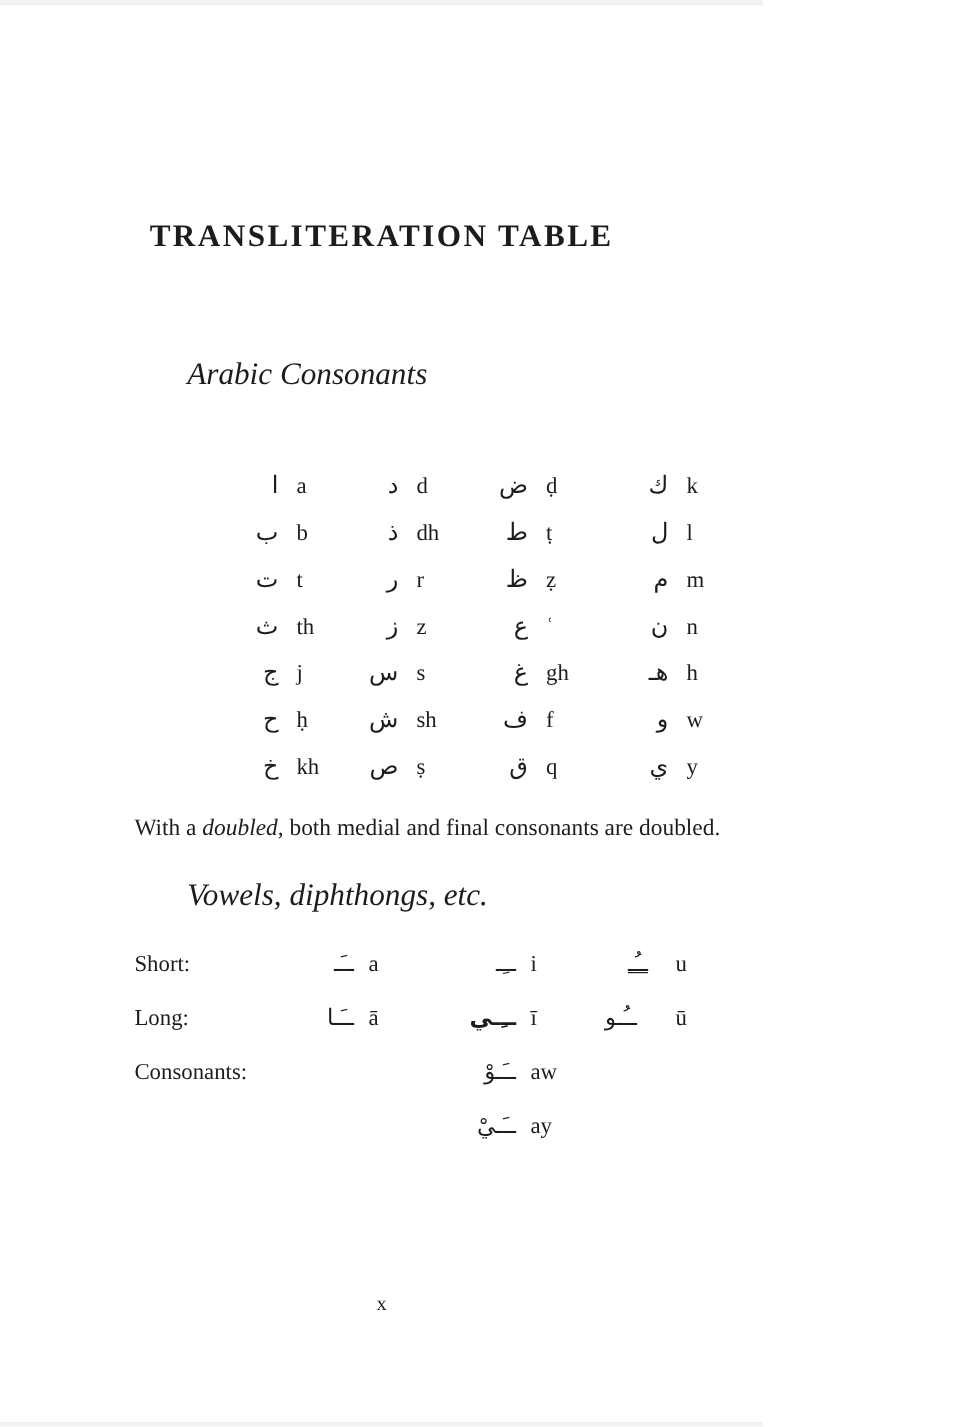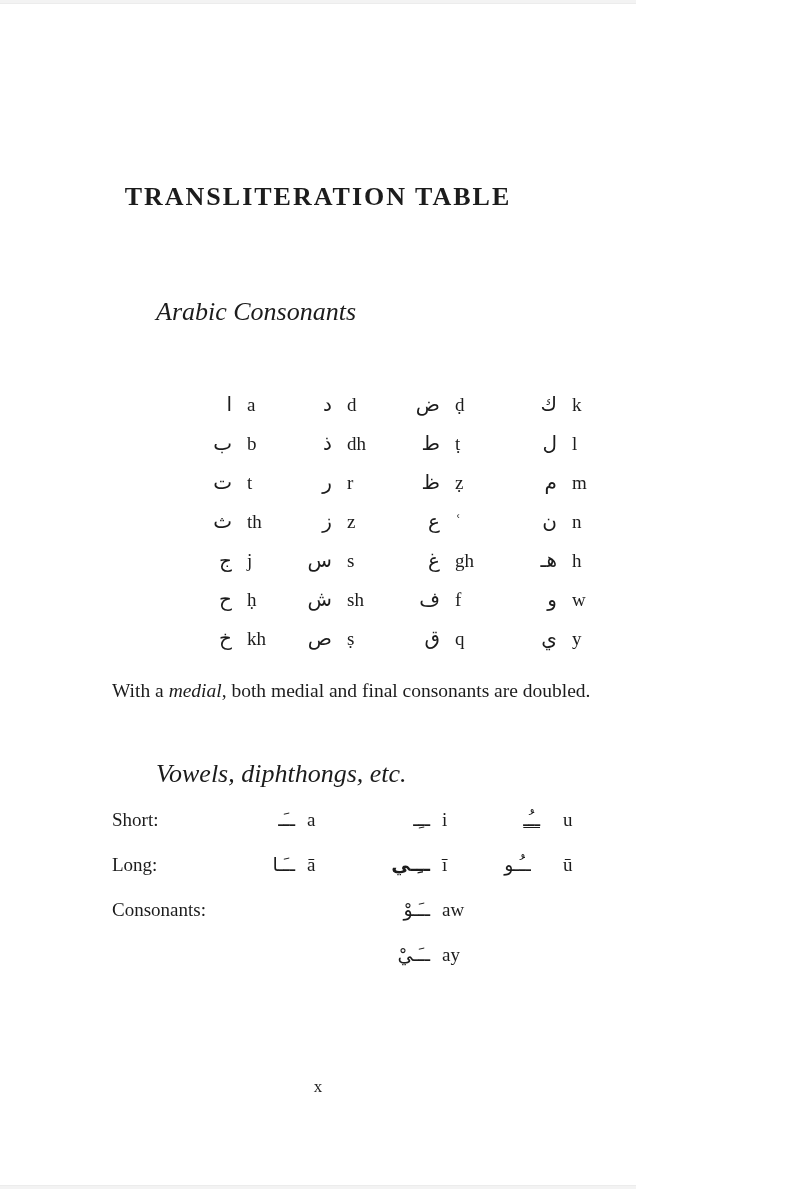--- a/index.html
+++ b/index.html
@@ -27,21 +27,21 @@
   .title {
     position: absolute; top: 182px; left: 0; width: 100%;
     text-align: center;
     font-size: 26px; font-weight: bold; letter-spacing: 2px;
   }
   .heading {
     position: absolute; left: 112px;
     font-size: 26px; font-style: italic; font-weight: normal; margin-left: 44px;
   }
   .heading.consonants { top: 297px; }
-  .heading.vowels { top: 759px; font-style: italic; }
+  .heading.vowels { top: 731px; font-style: italic; }
   .intro {
     position: absolute; top: 354px; left: 112px;
     font-size: 19.5px;
   }
   .ar {
     font-family: "DejaVu Sans", sans-serif;
   }
   .intro .ar { margin-left: 7px; font-size: 17px; }
   .intro .intro-latin { margin-left: 5px; }
   .consonant-grid {
@@ -62,21 +62,20 @@
     position: absolute; top: 680px; left: 112px;
     font-size: 19.5px;
   }
   .vowel-grid {
     position: absolute; top: 792px; left: 112px;
     display: grid;
     grid-template-columns: 138px 45px 60px 75px 65px 45px 60px;
     grid-auto-rows: 45px;
     align-items: baseline;
     font-size: 19px;
-    margin-top: 16px;
   }
   .vlabel { }
   .vsym {
     text-align: right;
     font-family: "DejaVu Sans", sans-serif;
     font-size: 19px;
   }
   .vlat { padding-left: 12px; }
   .vlat.last-col { padding-left: 23px; }
   .page-number {
@@ -148,21 +147,21 @@
       <span class="cell-ar" dir="rtl">خ</span>
       <span class="cell-lat">kh</span>
       <span class="cell-ar" dir="rtl">ص</span>
       <span class="cell-lat">ṣ</span>
       <span class="cell-ar" dir="rtl">ق</span>
       <span class="cell-lat">q</span>
       <span class="cell-ar" dir="rtl">ي</span>
       <span class="cell-lat">y</span>
     </div>
 
-  <div class="note"><span>With a </span><i>medial</i><span>, both medial and final consonants are doubled.</span></div>
+  <div class="note"><span>With a </span><i>doubled</i><span>, both medial and final consonants are doubled.</span></div>
 
   <div class="heading vowels">Vowels, diphthongs, etc.</div>
 
   <div class="vowel-grid" id="vowel-grid">
       <span class="vlabel" style="grid-area: 1 / 1;">Short:</span>
       <span class="vsym" dir="rtl" style="grid-area: 1 / 2;">ــَـ</span>
       <span class="vlat" style="grid-area: 1 / 3;">a</span>
       <span class="vsym" dir="rtl" style="grid-area: 1 / 4;">ــِـ</span>
       <span class="vlat" style="grid-area: 1 / 5;">i</span>
       <span class="vsym" dir="rtl" style="grid-area: 1 / 6; text-decoration: underline;">ــُـ</span>

